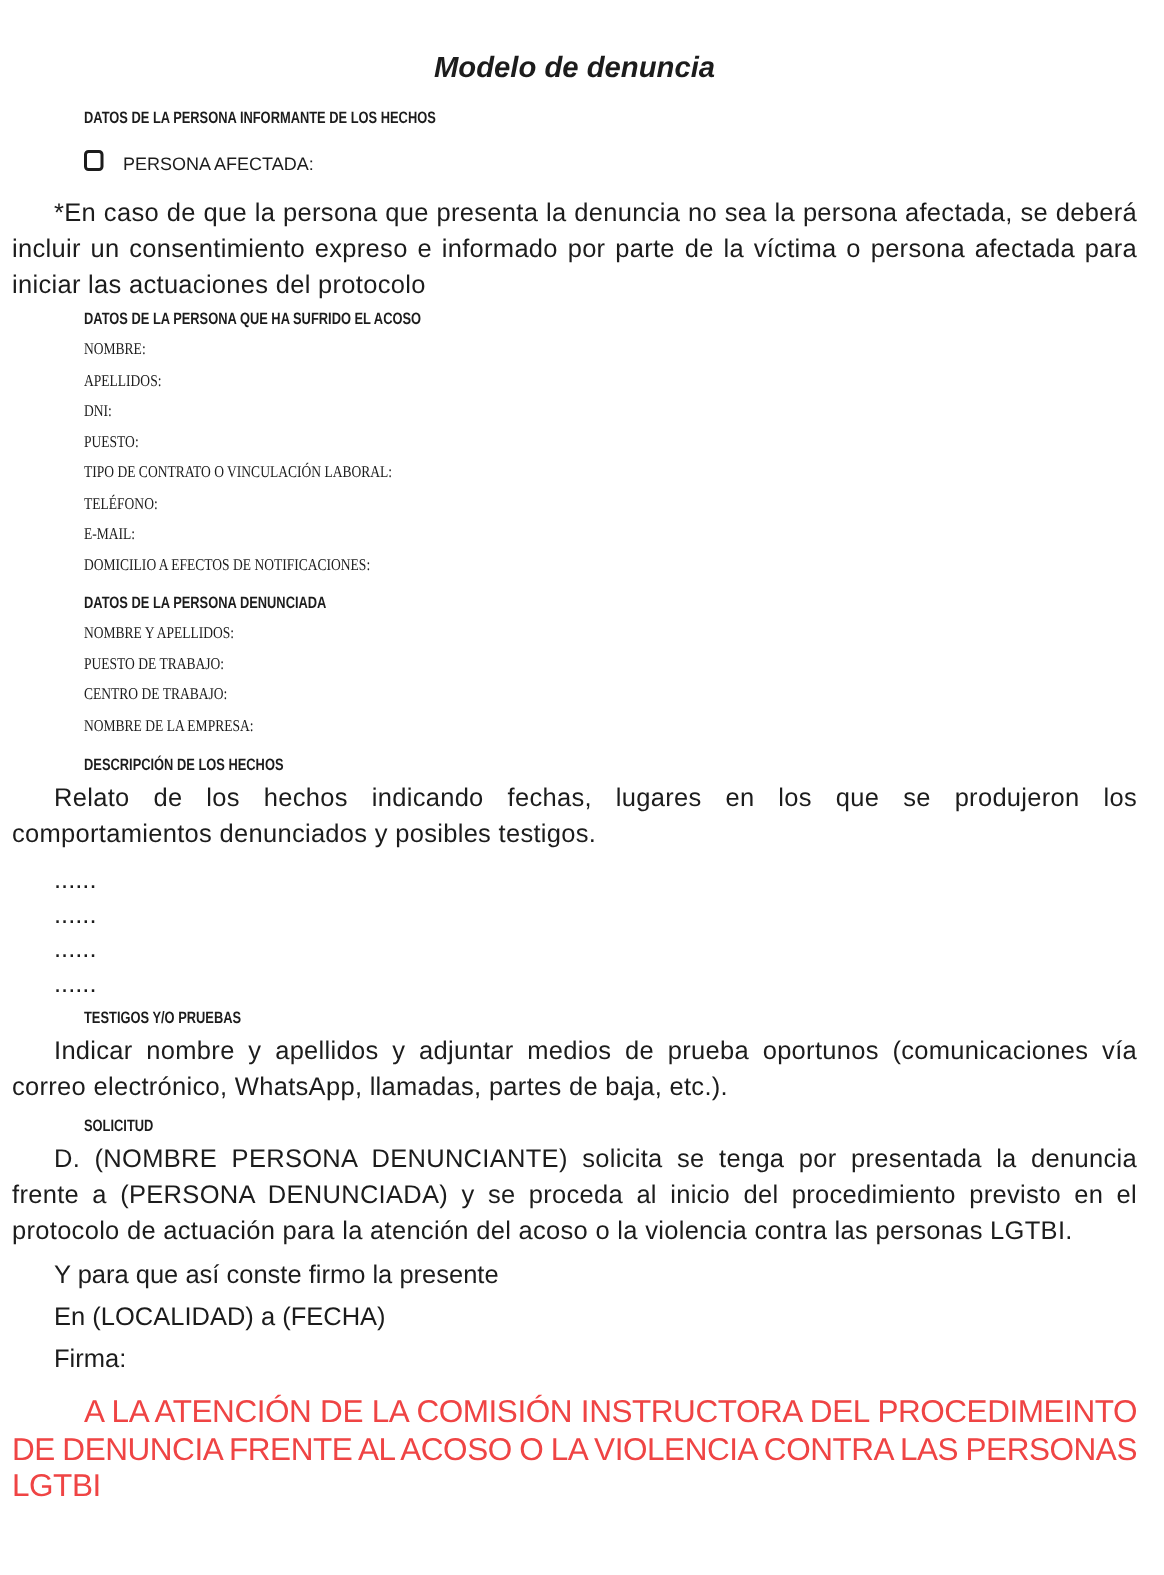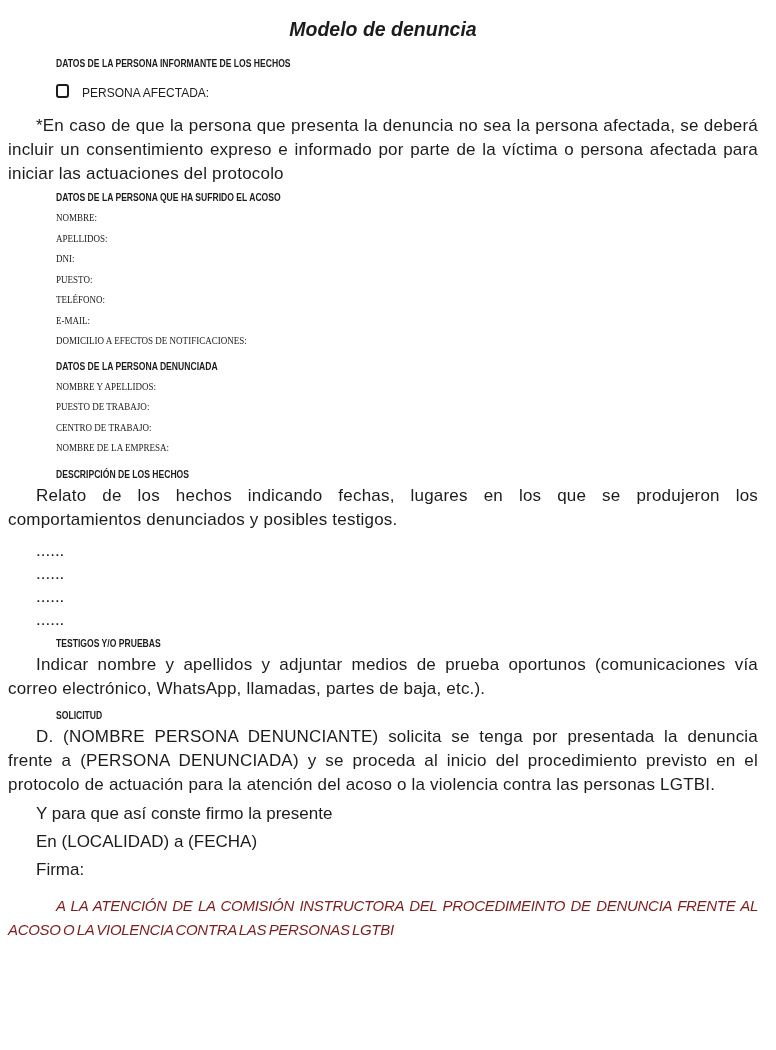--- a/index.html
+++ b/index.html
@@ -6,21 +6,21 @@
   body {
     width: 776px; height: 1050px;
     background: #ffffff;
     color: #1c1c1c;
     font-family: "Liberation Sans", "DejaVu Sans", sans-serif;
     overflow: hidden;
   }
   .page {
     box-sizing: border-box;
     width: 766px; height: 1050px;
-    padding: 18px 8px 0 8px;
+    padding: 34px 8px 0 8px;
   }
   .doc-title {
     text-align: center;
     font-size: 19.5px;
     font-weight: bold;
     font-style: italic;
     line-height: 23px;
     margin: 0 0 13px 0;
   }
   .heading {
@@ -86,28 +86,27 @@
   }
   .stmt {
     font-size: 17px;
     line-height: 23px;
     text-indent: 28px;
     margin-top: 5px;
   }
   .stmt-first { margin-top: 5px; }
   .footer-para {
     margin-top: 13px;
-    font-size: 15px;
+    font-size: 21px;
     line-height: 24.5px;
     text-align: justify;
     text-indent: 48px;
     letter-spacing: -0.3px;
     word-spacing: -1.5px;
-    color: #7f1d1d;
-    font-style: italic;
+    color: #ef4444;
   }
 </style>
 </head>
 <body>
 
 <div class="page">
 
   <div class="doc-title">Modelo de denuncia</div>
 
   <div class="heading"><span class="cond">DATOS DE LA PERSONA INFORMANTE DE LOS HECHOS</span></div>
@@ -119,20 +118,21 @@
   </div>
 
   <p class="para note-para">*En caso de que la persona que presenta la denuncia no sea la persona afecta­da, se deberá incluir un consentimiento expreso e informado por parte de la víctima o persona afectada para iniciar las actuaciones del protocolo</p>
 
   <div class="heading h2"><span class="cond">DATOS DE LA PERSONA QUE HA SUFRIDO EL ACOSO</span></div>
   <div>
     <div class="field-line"><span class="cond-f">NOMBRE:</span></div>
     <div class="field-line"><span class="cond-f">APELLIDOS:</span></div>
     <div class="field-line"><span class="cond-f">DNI:</span></div>
     <div class="field-line"><span class="cond-f">PUESTO:</span></div>
+    <div class="field-line"><span class="cond-f">TIPO DE CONTRATO O VINCULACIÓN LABORAL:</span></div>
     <div class="field-line"><span class="cond-f">TELÉFONO:</span></div>
     <div class="field-line"><span class="cond-f">E-MAIL:</span></div>
     <div class="field-line"><span class="cond-f">DOMICILIO A EFECTOS DE NOTIFICACIONES:</span></div>
   </div>
 
   <div class="heading h3"><span class="cond">DATOS DE LA PERSONA DENUNCIADA</span></div>
   <div>
     <div class="field-line"><span class="cond-f">NOMBRE Y APELLIDOS:</span></div>
     <div class="field-line"><span class="cond-f">PUESTO DE TRABAJO:</span></div>
     <div class="field-line"><span class="cond-f">CENTRO DE TRABAJO:</span></div>

